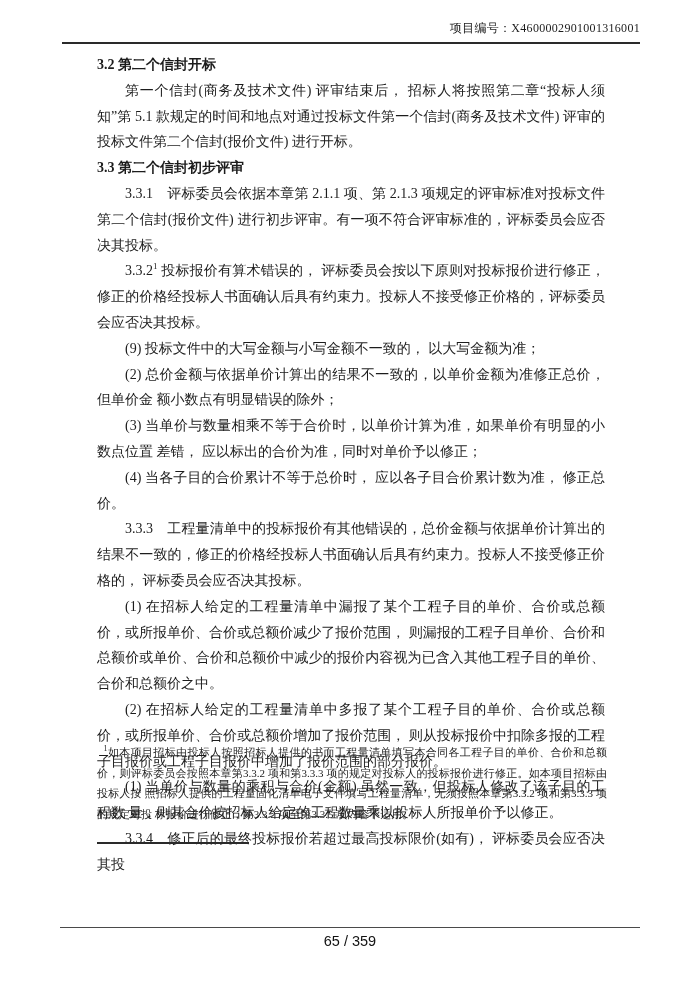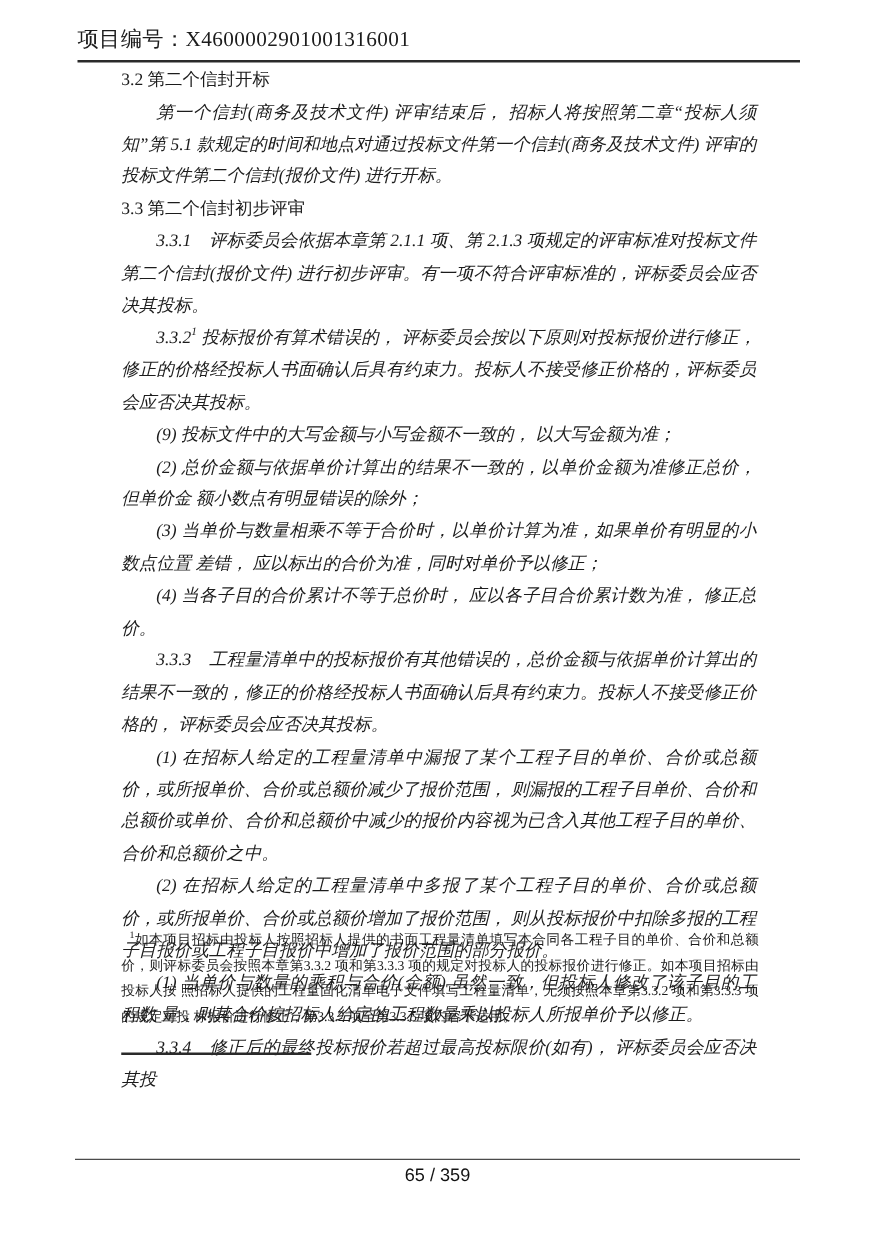--- a/index.html
+++ b/index.html
@@ -10,38 +10,38 @@
     background: #ffffff;
     color: #1c1c1c;
     font-family: "Liberation Serif", "DejaVu Serif", serif;
     overflow: hidden;
   }
   .header {
     position: absolute;
     top: 20px;
     left: 62px;
     right: 60px;
-    text-align: left;
-    font-size: 17px;
+    text-align: right;
+    font-size: 12px;
     padding-bottom: 5px;
     border-bottom: 2px solid #2a2a2a;
     letter-spacing: 0.3px;
   }
   .content {
     position: absolute;
     top: 52px;
     left: 97px;
     width: 508px;
     font-size: 14px;
     line-height: 25.8px;
     text-align: justify;
   }
   .content p { margin: 0; }
-  .heading { font-weight: normal; }
-  .para { text-indent: 2em; font-style: italic; }
+  .heading { font-weight: bold; }
+  .para { text-indent: 2em; }
   sup { font-size: 9px; line-height: 0; }
   .footnote {
     position: absolute;
     top: 742px;
     left: 97px;
     width: 510px;
     font-size: 11px;
     line-height: 20.5px;
     text-align: justify;
   }

